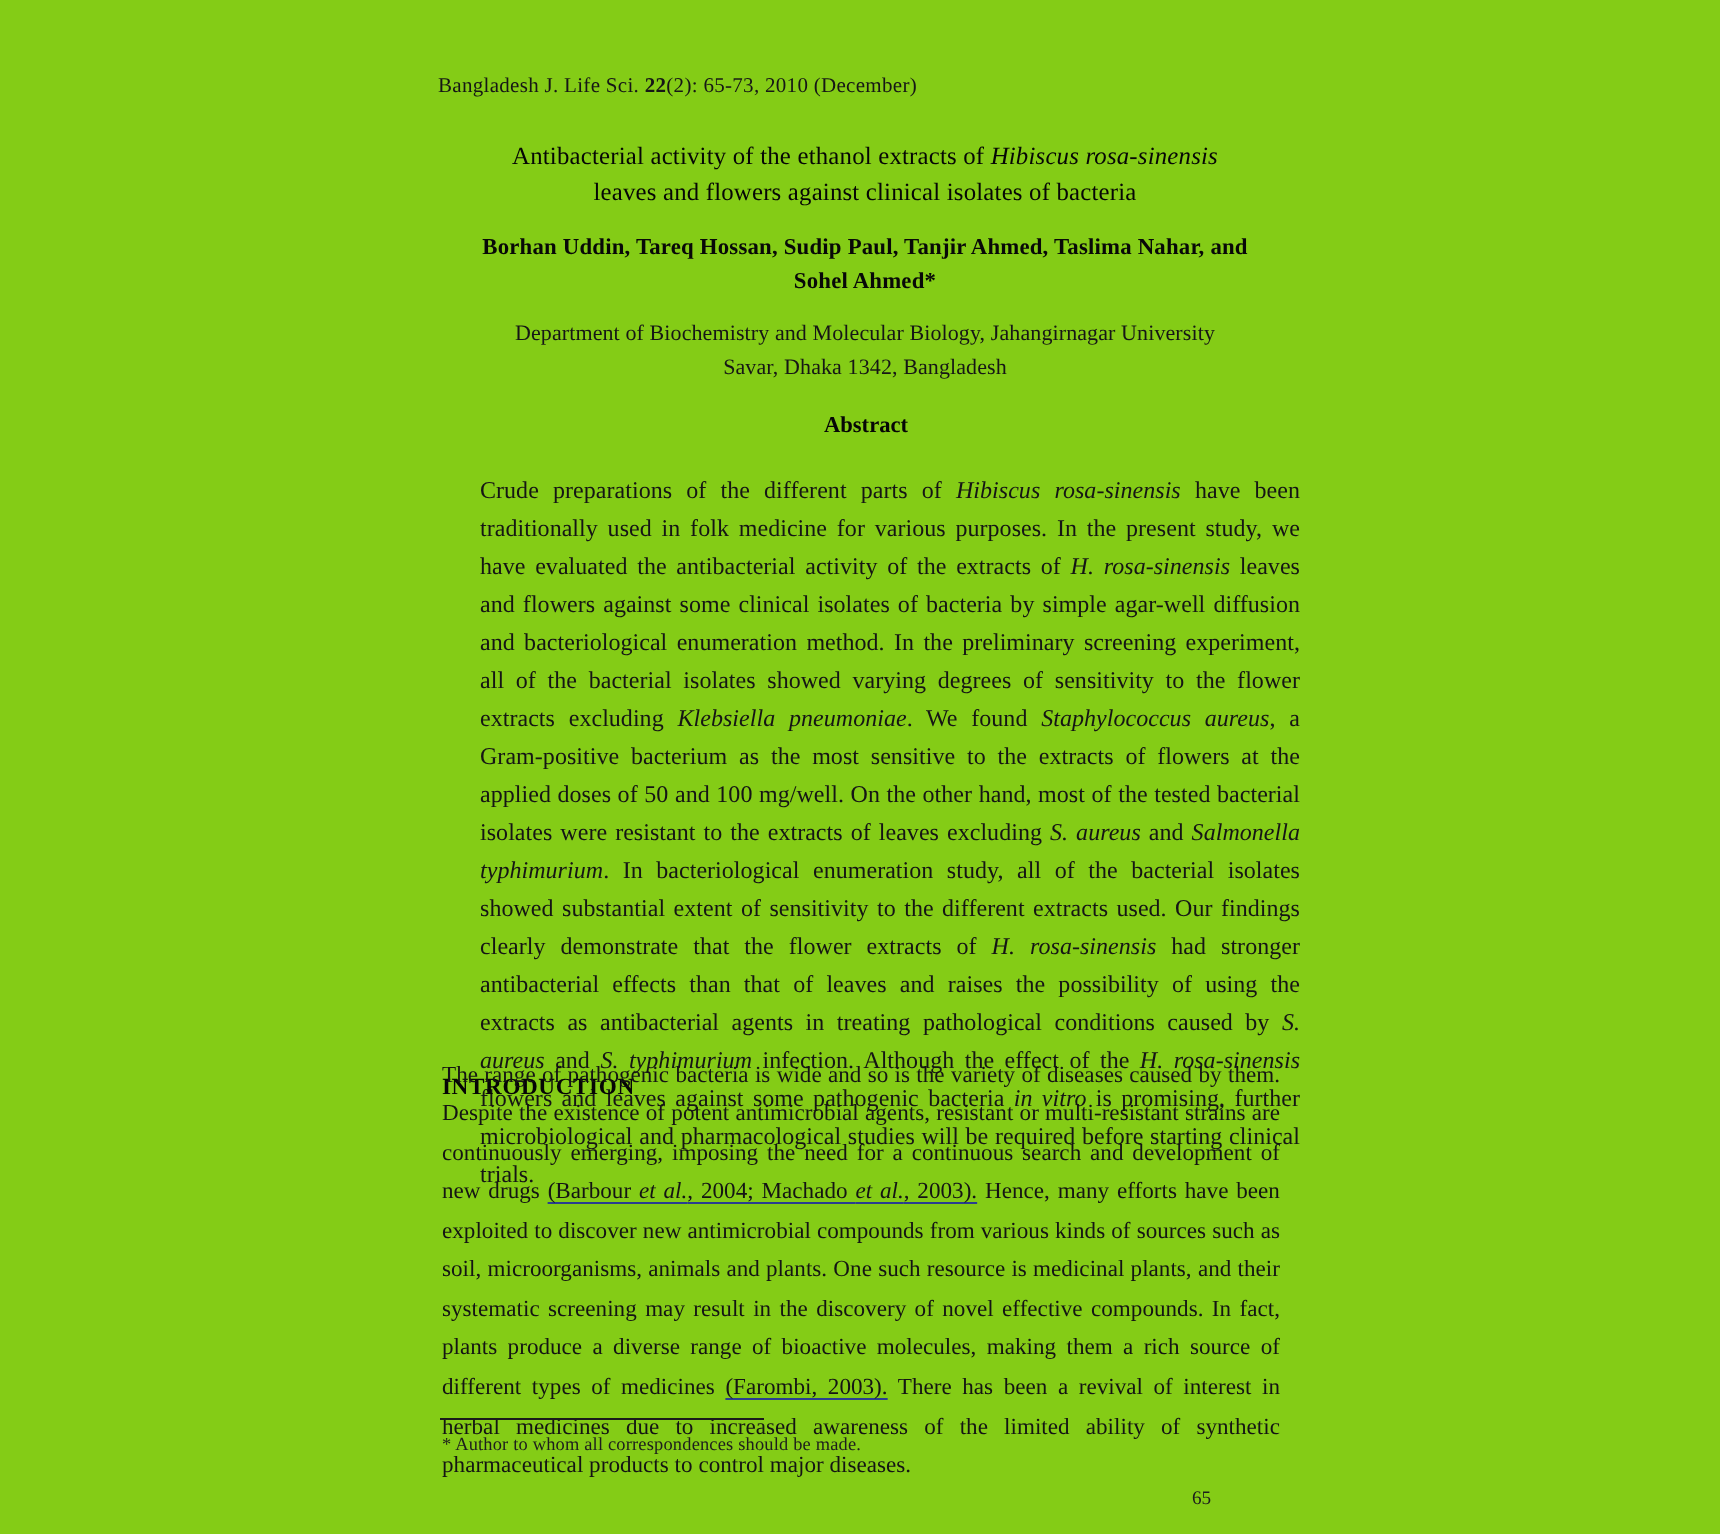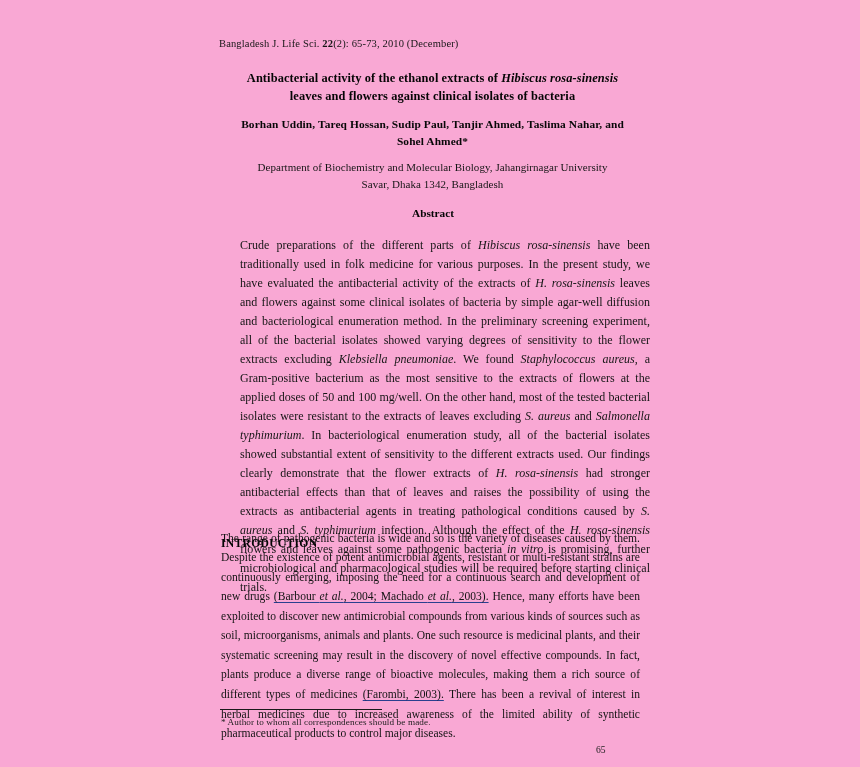--- a/index.html
+++ b/index.html
@@ -13,21 +13,21 @@
     background: #f6f6f6;
     font-family: "Liberation Serif", "DejaVu Serif", serif;
     color: #0a0a0a;
     overflow: hidden;
   }
 
   .page {
     position: relative;
     width: 860px;
     height: 767px;
-    background: #f9a8d4;
+    background: #84cc16;
   }
 
   
   .running-head {
     position: absolute;
     left: 219px;
     top: 38px;
     font-size: 10.5px;
     letter-spacing: 0.15px;
     color: #161616;
@@ -35,21 +35,21 @@
   }
   .running-head b { font-weight: bold; }
 
   
   .title-block {
     position: absolute;
     left: 225px;
     top: 70px;
     width: 415px;
     text-align: center;
-    font-weight: bold;
+    font-weight: normal;
     font-size: 12.4px;
     line-height: 1.42;
     letter-spacing: 0.1px;
     color: #060606;
   }
   .title-block i { font-style: italic; }
 
   
   .authors {
     position: absolute;

